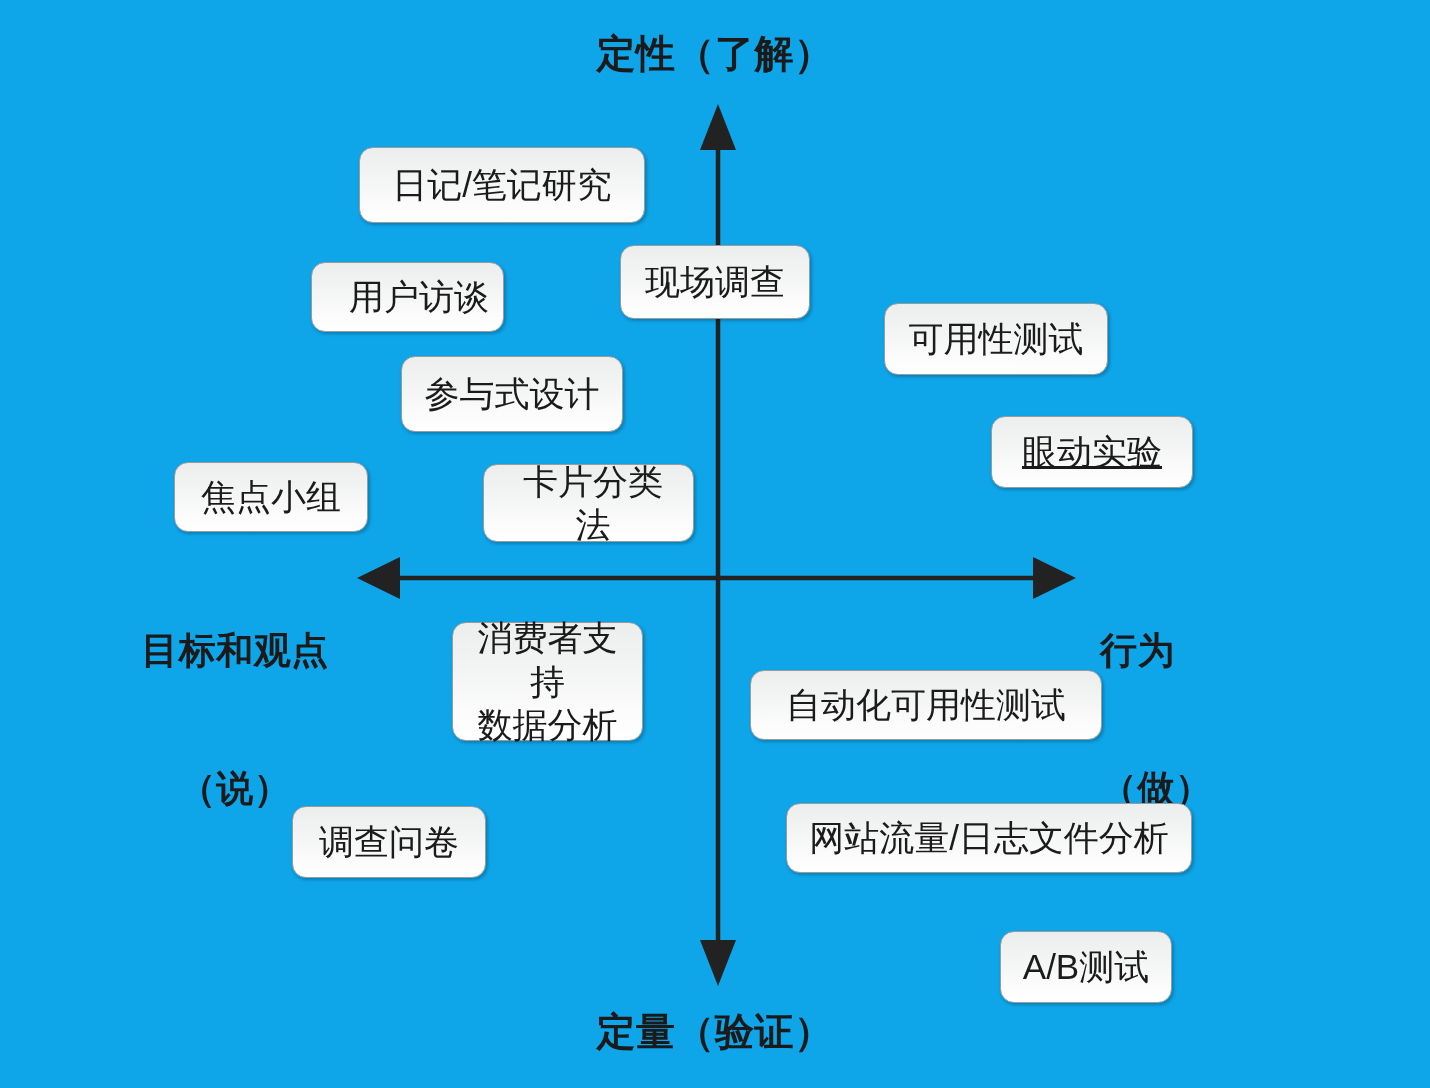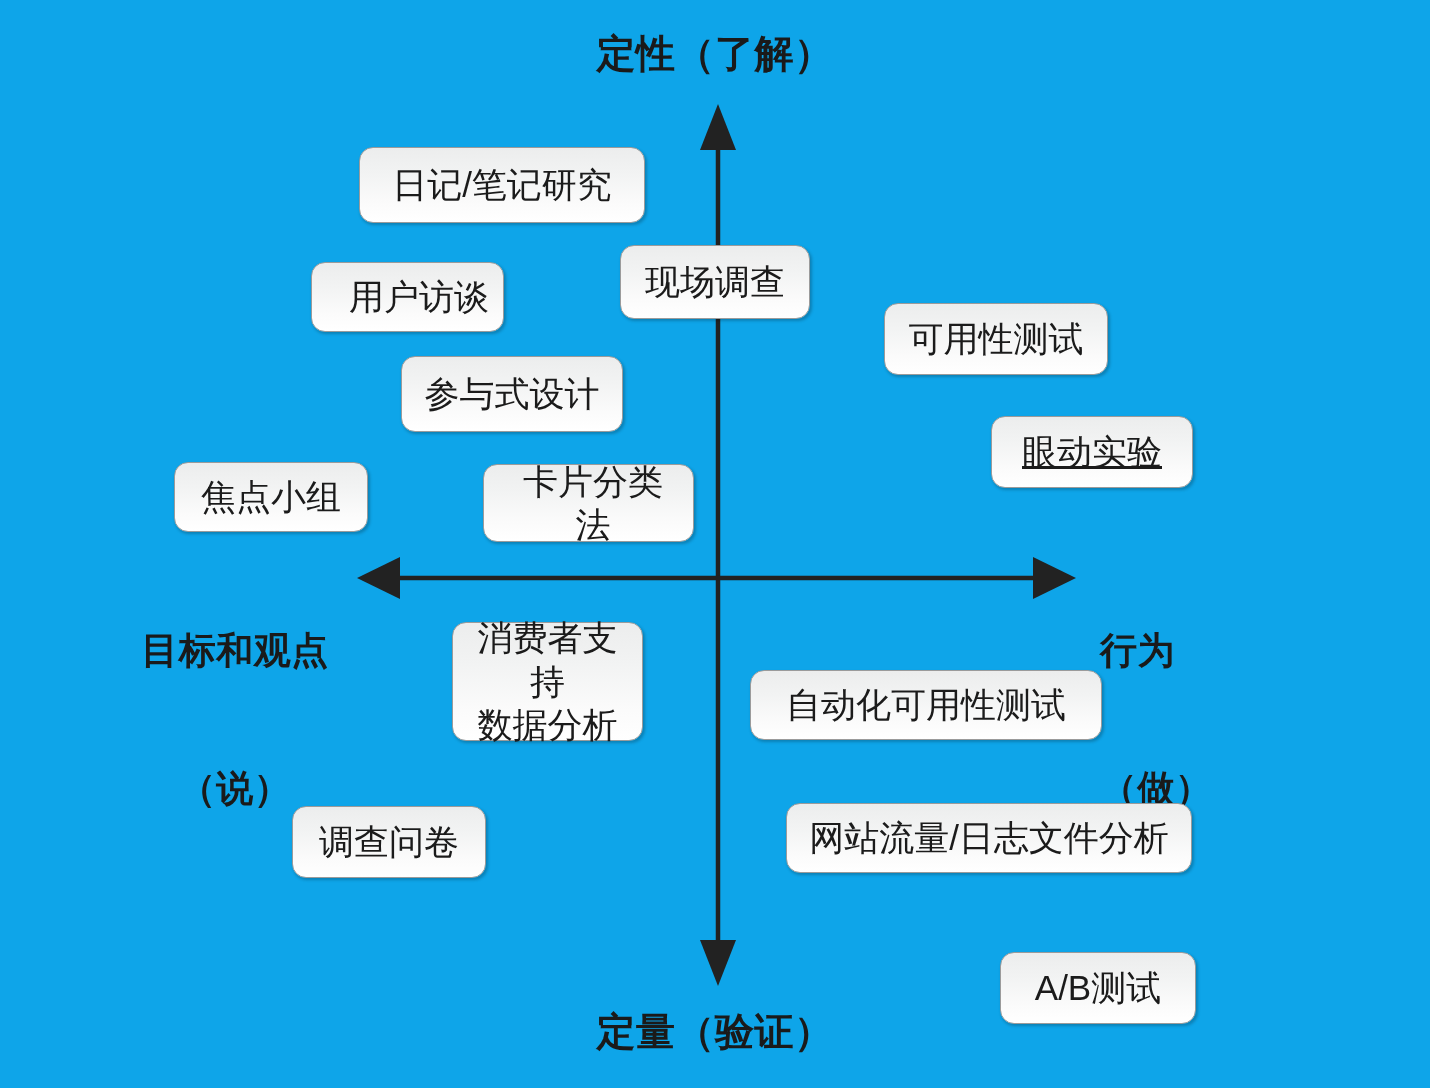--- a/index.html
+++ b/index.html
@@ -124,16 +124,16 @@
       <div class="method-box" style="left: 884px; top: 303px; width: 224px; height: 72px;">可用性测试</div>
       <div class="method-box" style="left: 401px; top: 356px; width: 222px; height: 76px;">参与式设计</div>
       <div class="method-box" style="left: 991px; top: 416px; width: 202px; height: 72px; text-decoration: underline;">眼动实验</div>
       <div class="method-box" style="left: 174px; top: 418px; width: 194px; height: 70px; margin-top: 44px;">焦点小组</div>
       <div class="method-box" style="left: 483px; top: 464px; width: 211px; height: 78px; padding-left: 23px;">卡片分类法</div>
       <div class="method-box" style="left: 452px; top: 622px; width: 191px; height: 119px;">消费者支持
 数据分析</div>
       <div class="method-box" style="left: 750px; top: 670px; width: 352px; height: 70px;">自动化可用性测试</div>
       <div class="method-box" style="left: 292px; top: 806px; width: 194px; height: 72px;">调查问卷</div>
       <div class="method-box" style="left: 786px; top: 803px; width: 406px; height: 70px;">网站流量/日志文件分析</div>
-      <div class="method-box" style="left: 1000px; top: 931px; width: 196px; height: 72px; margin-top: 21px;">A/B测试</div>
+      <div class="method-box" style="left: 1000px; top: 931px; width: 172px; height: 72px;">A/B测试</div>
     </div>
 
 </div>
 
 </body></html>

